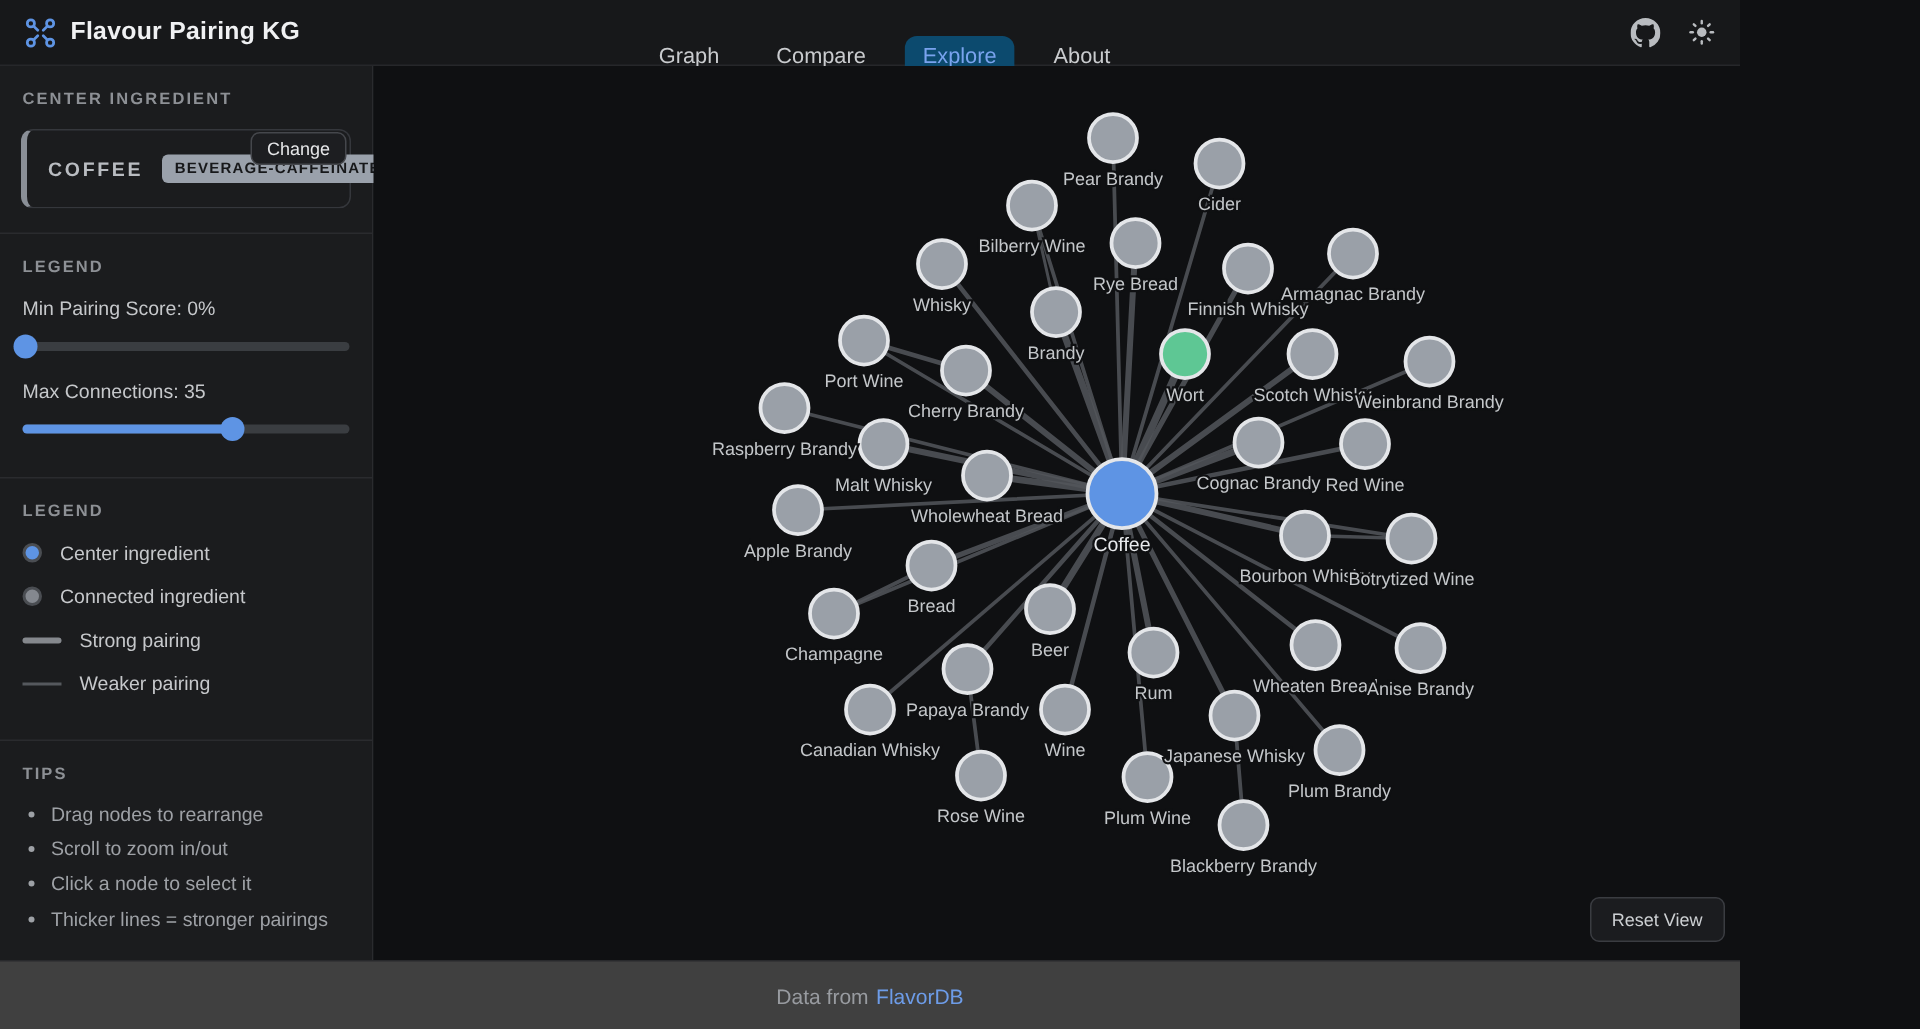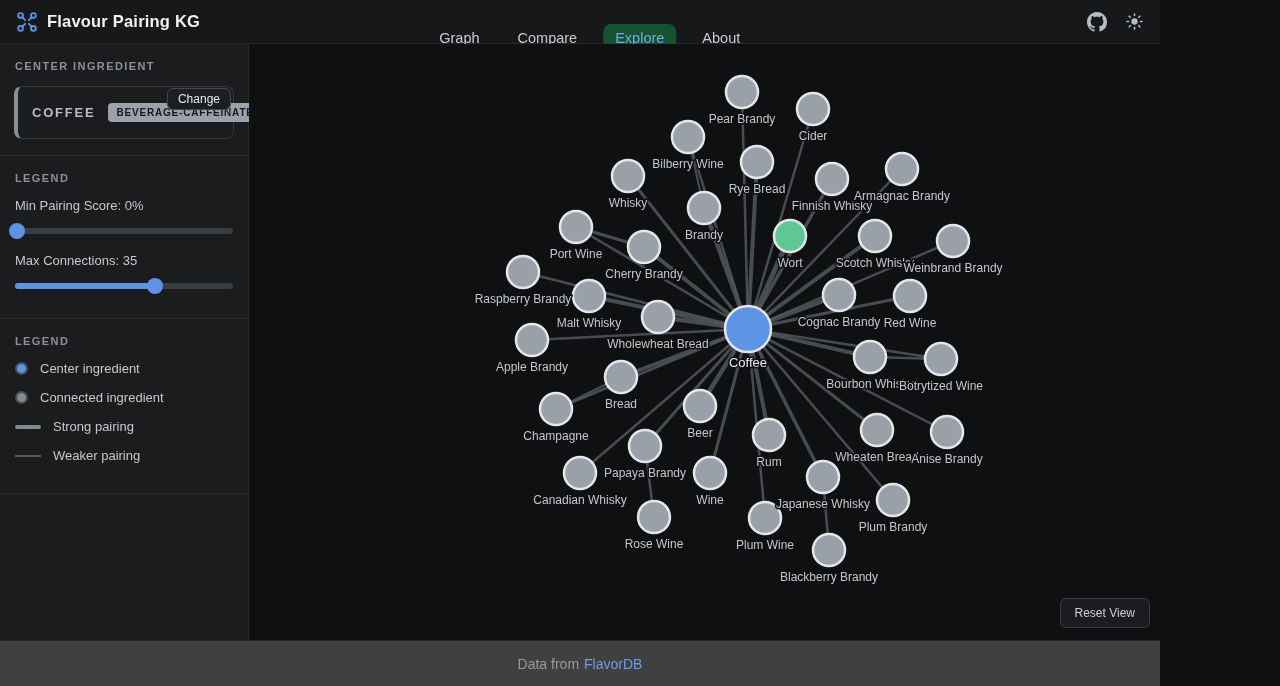--- a/index.html
+++ b/index.html
@@ -8,21 +8,21 @@
   .app { display:flex; flex-direction:column; width:1160px; height:686px; }
 
   
   .navbar { height:44px; background:#17181a; border-bottom:1px solid #26272a;
     display:flex; align-items:center; padding:0 16px; position:relative; flex:0 0 44px; }
   .brand { display:flex; align-items:center; gap:9px; }
   .brand-title { color:#f0f1f3; font-size:16.5px; font-weight:700; letter-spacing:.2px; }
   .nav-center { position:absolute; left:50%; top:16px; height:100%; transform:translateX(-47%);
     display:flex; align-items:center; gap:14px; }
   .nav-item { color:#c9cbce; font-size:14.5px; padding:6px 12px; border-radius:8px; cursor:pointer; }
-  .nav-item.active { background:#14532d; color:#79a3ee; }
+  .nav-item.active { background:#0c4a6e; color:#79a3ee; }
   .nav-right { margin-left:auto; display:flex; align-items:center; gap:18px; }
   .icon-btn { display:flex; align-items:center; justify-content:center; cursor:pointer; }
 
   
   .content { display:flex; flex:1 1 auto; height:596px; }
   .sidebar { width:249px; flex:0 0 249px; background:#1b1c1e; border-right:1px solid #2a2b2e;
     display:flex; flex-direction:column; }
   .section { padding:12px 14px 16px 14px; border-bottom:1px solid #2a2b2e; }
   .section-title { font-size:11px; font-weight:700; letter-spacing:1.4px; color:#8d9095; margin:4px 0 4px 1px; }
 
@@ -164,20 +164,29 @@
         <div class="legend-row">
           <span class="line-strong"></span>
           <span class="lbl">Strong pairing</span>
         </div>
         <div class="legend-row">
           <span class="line-weak"></span>
           <span class="lbl">Weaker pairing</span>
         </div>
       </div>
 
+      <div class="section">
+        <div class="section-title">TIPS</div>
+        <ul class="tips-list">
+          <li>Drag nodes to rearrange</li>
+          <li>Scroll to zoom in/out</li>
+          <li>Click a node to select it</li>
+          <li>Thicker lines = stronger pairings</li>
+        </ul>
+      </div>
 
       <div style="flex:1"></div>
     </div>
 
     <div class="graph-panel">
       <svg id="graph-svg">
           <line x1="499" y1="285" x2="541" y2="192" stroke="#53565b" stroke-width="5" stroke-linecap="round" opacity="0.85"></line>
           <line x1="499" y1="285" x2="508" y2="118" stroke="#53565b" stroke-width="4" stroke-linecap="round" opacity="0.85"></line>
           <line x1="499" y1="285" x2="455" y2="164" stroke="#53565b" stroke-width="4.5" stroke-linecap="round" opacity="0.85"></line>
           <line x1="499" y1="285" x2="395" y2="203" stroke="#53565b" stroke-width="4" stroke-linecap="round" opacity="0.85"></line>

